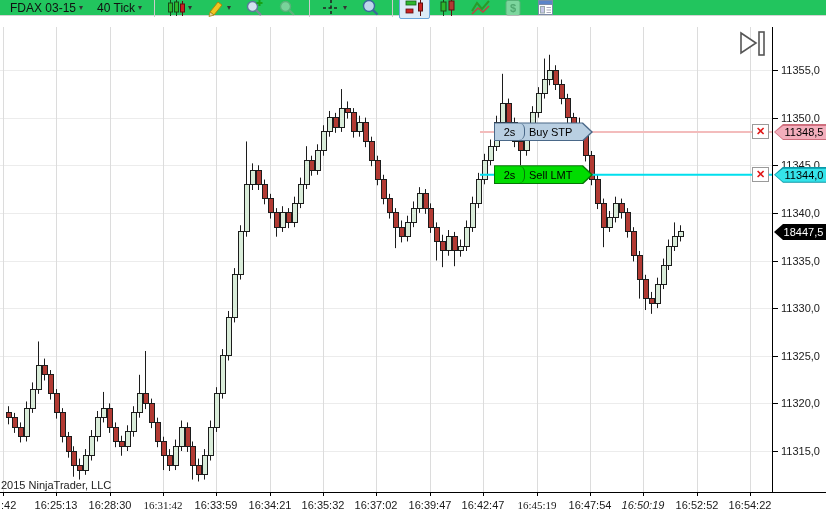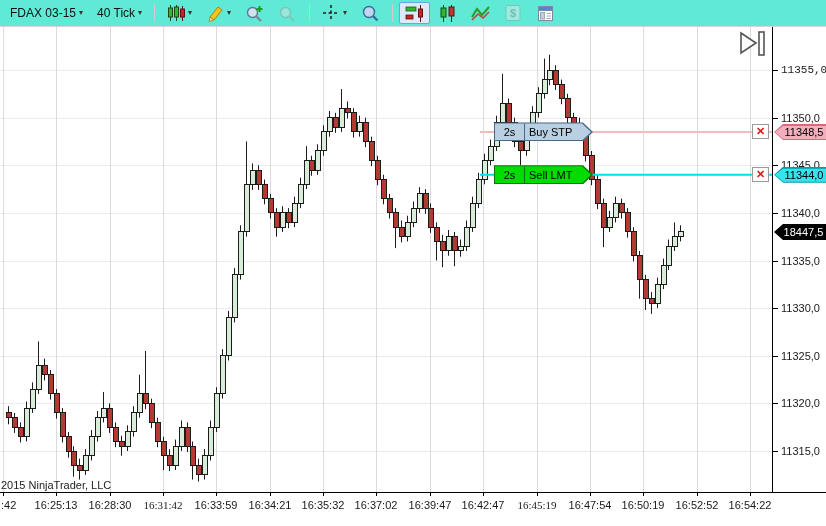--- a/index.html
+++ b/index.html
@@ -2,22 +2,22 @@
 <html><head>
 <meta charset="utf-8">
 <style>
   * { margin:0; padding:0; box-sizing:border-box; }
   html,body { background:#ffffff; }
   body { font-family:"Liberation Sans", sans-serif; }
   .screen { position:relative; width:826px; height:526px; background:#ffffff; overflow:hidden; }
 
   
   .toolbar {
-    position:absolute; left:0; top:0; width:826px; height:27px;
-    background:#5eead4; border-bottom:1px solid #d4d4d4;
+    position:absolute; left:0; top:0; width:826px; height:16px;
+    background:#22c55e; border-bottom:1px solid #d4d4d4;
     display:flex; align-items:center; padding:0 4px; gap:2px;
   }
   .tb-btn {
     display:flex; align-items:center; gap:3px; border:1px solid transparent;
     background:transparent; height:22px; padding:0 5px; font-family:"Liberation Sans",sans-serif;
     font-size:12px; color:#111; cursor:default; border-radius:2px;
   }
   .tb-btn.selected { border:1px solid #6aa6dc; background:#dcebf7; }
   .tb-btn.disabled { opacity:.45; }
   .caret { font-size:8px; color:#333; line-height:1; }
@@ -46,21 +46,21 @@
     position:absolute; height:19px; width:99px;
     clip-path:polygon(0 0, 89px 0, 99px 50%, 89px 100%, 0 100%);
   }
   .order-label .inner {
     position:absolute; left:1px; top:1px; right:1px; bottom:1px;
     clip-path:polygon(0 0, 87px 0, 96px 50%, 87px 100%, 0 100%);
     display:flex; align-items:center; font-size:11px; color:#000;
   }
   .order-label .dur {
     width:30px; text-align:center; flex:0 0 30px; height:100%;
-    display:flex; align-items:center; justify-content:center;
+    display:flex; align-items:center; justify-content:center;border-radius:6px;
   }
   .order-label .nm { flex:1; padding-left:4px; }
 
   .close-btn {
     position:absolute; width:17px; height:15px; background:#ffffff;
     border:1px solid #9a9a9a; display:flex; align-items:center; justify-content:center;
     font-size:11px; font-weight:700; color:#e01818; line-height:1; cursor:default;
   }
 
   .price-tag {
@@ -699,42 +699,42 @@
       </svg>
 
     <div class="play-marker">
       <svg width="28" height="26" viewBox="0 0 28 26">
         <path d="M2,2 L17,12 L2,22 Z" fill="#fdfdfd" stroke="#555" stroke-width="1.6"></path>
         <rect x="20" y="1" width="5" height="23" fill="#fdfdfd" stroke="#555" stroke-width="1.6"></rect>
       </svg>
     </div>
 
     <div class="copyright">2015 NinjaTrader, LLC</div>
-  <div class="price-label" style="top: 37px; font-family: Liberation Mono, monospace;">11355,0</div>
+  <div class="price-label" style="top: 37px;">11355,0</div>
       <div class="price-label" style="top: 84.625px;">11350,0</div>
       <div class="price-label" style="top: 132.25px;">11345,0</div>
       <div class="price-label" style="top: 179.875px;">11340,0</div>
       <div class="price-label" style="top: 227.5px;">11335,0</div>
       <div class="price-label" style="top: 275.125px;">11330,0</div>
       <div class="price-label" style="top: 322.75px;">11325,0</div>
       <div class="price-label" style="top: 370.375px;">11320,0</div>
       <div class="price-label" style="top: 418px;">11315,0</div>
       <div class="time-label first" style="left: 1px;">:42</div>
       <div class="time-label" style="left: 56px;">16:25:13</div>
       <div class="time-label" style="left: 110px;">16:28:30</div>
       <div class="time-label" style="left: 163px; font-family: Liberation Serif, serif;">16:31:42</div>
       <div class="time-label" style="left: 216px;">16:33:59</div>
       <div class="time-label" style="left: 270px;">16:34:21</div>
       <div class="time-label" style="left: 323px;">16:35:32</div>
       <div class="time-label" style="left: 376px;">16:37:02</div>
       <div class="time-label" style="left: 430px;">16:39:47</div>
       <div class="time-label" style="left: 483px;">16:42:47</div>
       <div class="time-label" style="left: 537px; font-family: Liberation Serif, serif;">16:45:19</div>
       <div class="time-label" style="left: 590px;">16:47:54</div>
-      <div class="time-label" style="left: 643px;">16:50:19</div>
+      <div class="time-label" style="left: 643px; font-style: italic;">16:50:19</div>
       <div class="time-label" style="left: 697px;">16:52:52</div>
       <div class="time-label" style="left: 750px;">16:54:22</div>
       <div class="order-label" style="left: 494px; top: 95.4125px; background: rgb(74, 104, 136);">
         <div class="inner" style="background: rgb(185, 207, 226);">
           <span class="dur" style="border-right: 1px solid rgb(74, 104, 136);">2s</span>
           <span class="nm">Buy STP</span>
         </div>
       </div>
       <div class="close-btn" style="left: 752px; top: 96.9125px;">✕</div>
       <div class="price-tag" style="top: 96.9125px; background: rgb(207, 111, 126); padding-left: 40px;">

